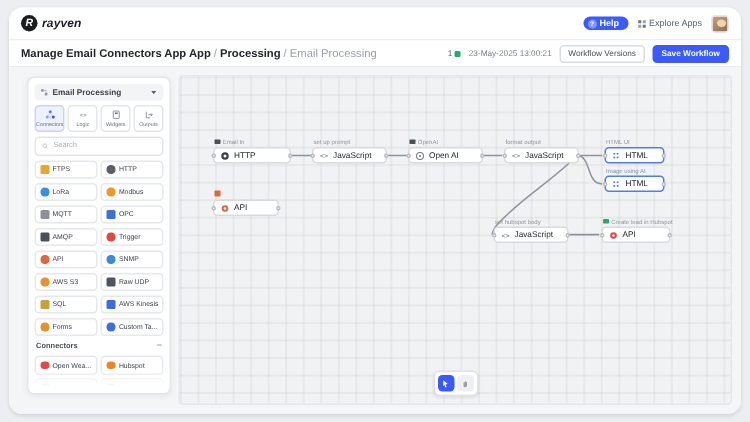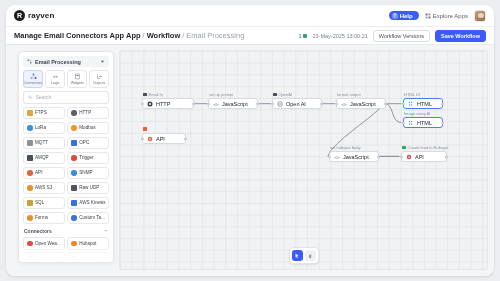--- a/index.html
+++ b/index.html
@@ -17,21 +17,21 @@
     overflow: hidden;
     box-shadow: 0 1px 3px rgba(0,0,0,.12);
   }
 
   
   .topbar {
     height: 22px; display: flex; align-items: center;
     padding: 0 8px; background: #ffffff;
     border-bottom: 1px solid #edeef0;
   }
-  .brand { display: flex; align-items: center; gap: 3px; }
+  .brand { display: flex; align-items: center; gap: 3px; font-style: italic; }
   .brand-mark {
     width: 11px; height: 11px; border-radius: 50%;
     background: #1b1d21; color: #fff;
     font-size: 7px; font-weight: bold;
     display: flex; align-items: center; justify-content: center;
     line-height: 1;
   }
   .brand-name { font-size: 8px; font-weight: 600; color: #1b1d21; letter-spacing: .1px; }
   .topbar-right { margin-left: auto; display: flex; align-items: center; gap: 6px; }
   .help-btn {
@@ -224,21 +224,21 @@
         </svg>
         <span>Explore Apps</span>
       </div>
       <div class="avatar"></div>
     </div>
   </div>
 
   <div class="crumbrow">
     <span class="crumb">Manage Email Connectors App App</span>
     <span class="crumb-sep">/</span>
-    <span class="crumb">Workflow</span>
+    <span class="crumb">Processing</span>
     <span class="crumb-sep">/</span>
     <span class="crumb-cur">Email Processing</span>
 
     <div class="crumbrow-right">
       <span class="ver-badge">
         <span>1</span>
         <span class="ver-sq"></span>
       </span>
       <span class="ts">23-May-2025 13:00:21</span>
       <button class="btn-outline">Workflow Versions</button>

